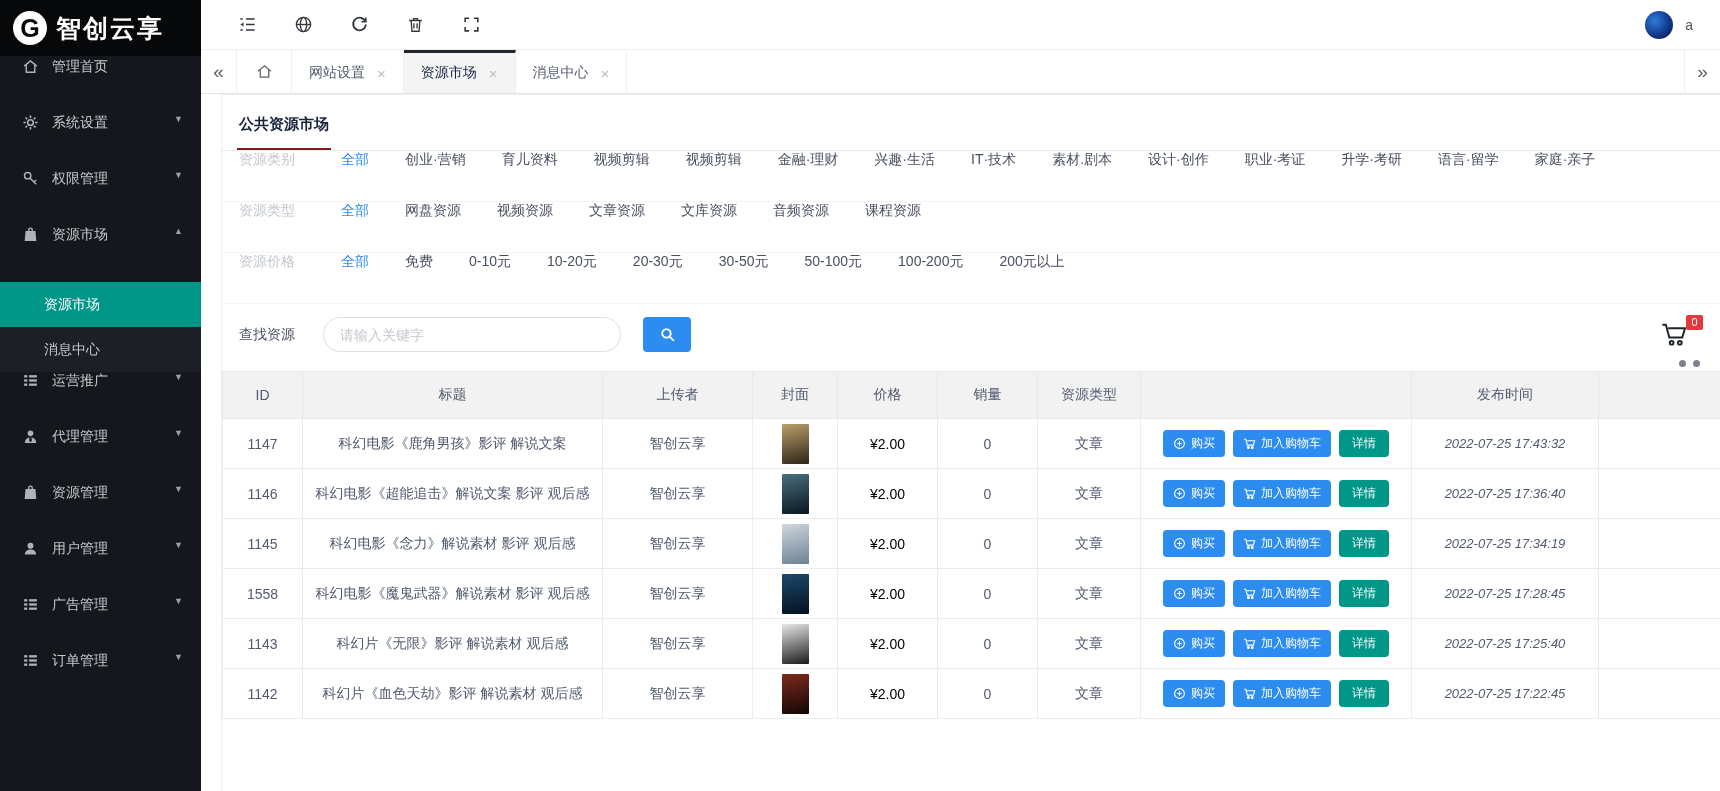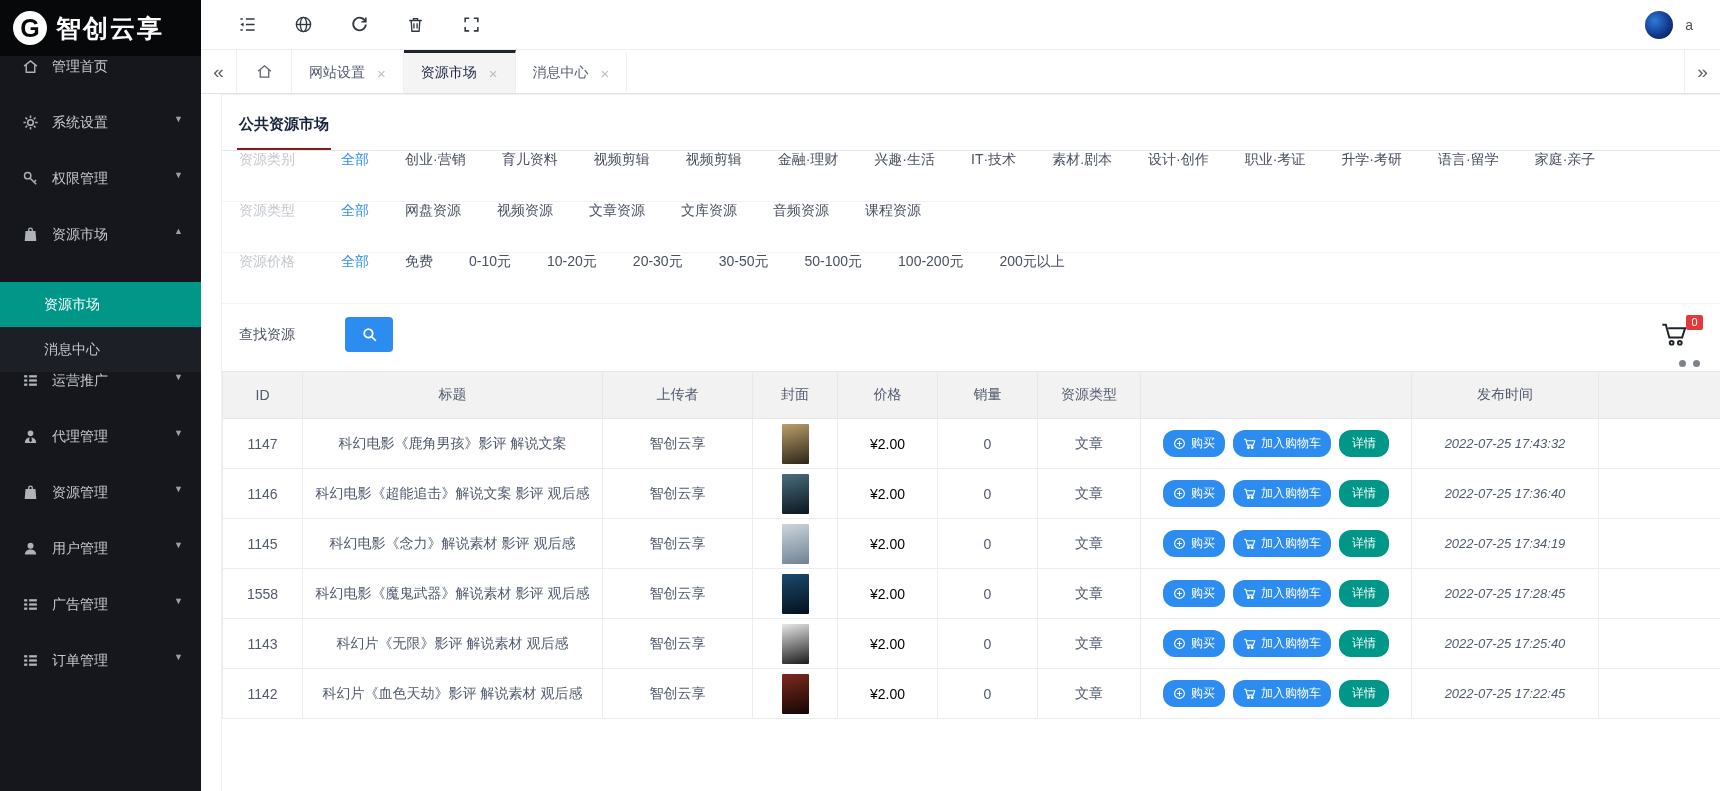--- a/index.html
+++ b/index.html
@@ -78,21 +78,21 @@
 
   .res-table { width:1499px; border-collapse:collapse; table-layout:fixed; }
   .res-table th { height:47px; background:#f2f2f3; border:1px solid #e7e8ea;
     font-size:14px; color:#515a6e; font-weight:normal; text-align:center; }
   .res-table td { height:50px; border:1px solid #ececee; font-size:14px; color:#515a6e;
     text-align:center; vertical-align:middle; overflow:hidden; white-space:nowrap; }
   .res-table td.price { color:#000000; }
   .res-table td.time { font-size:13px;font-style:italic; }
   .cover { width:27px; height:40px; margin:0 auto; border-radius:1px; }
   .actions { display:flex; gap:8px; justify-content:center; align-items:center; }
-  .btn { height:27px; border:none; border-radius:12px; color:#fff; font-size:12px;
+  .btn { height:27px; border:none; border-radius:4px; color:#fff; font-size:12px;
     display:inline-flex; align-items:center; gap:5px; padding:0 10px; cursor:pointer; white-space:nowrap; }
   .btn-buy, .btn-cart { background:#2d8cf0; }
   .btn-detail { background:#009688; padding:0 13px; }
 
   .icon { display:inline-flex; align-items:center; justify-content:center; }
   .icon svg { width:100%; height:100%; display:block; }
 </style>
 </head>
 <body>
 
@@ -323,20 +323,21 @@
               <a class="filter-opt ">30-50元</a>
               <a class="filter-opt ">50-100元</a>
               <a class="filter-opt ">100-200元</a>
               <a class="filter-opt ">200元以上</a>
             </div>
           </div>
         </div>
 
       <div class="search-row">
         <span class="search-label">查找资源</span>
+        <input class="search-input" placeholder="请输入关键字" style="">
         <button class="search-btn">
           <span class="icon" style="width:17px;height:17px">
             <svg viewBox="0 0 24 24" fill="none" stroke="currentColor" stroke-width="2.6">
                 <circle cx="10.5" cy="10.5" r="6"></circle>
                 <path d="M15 15l6 6"></path>
               </svg>
           </span>
         </button>
         <span class="cart-wrap">
           <span class="icon" style="width:30px;height:28px">

